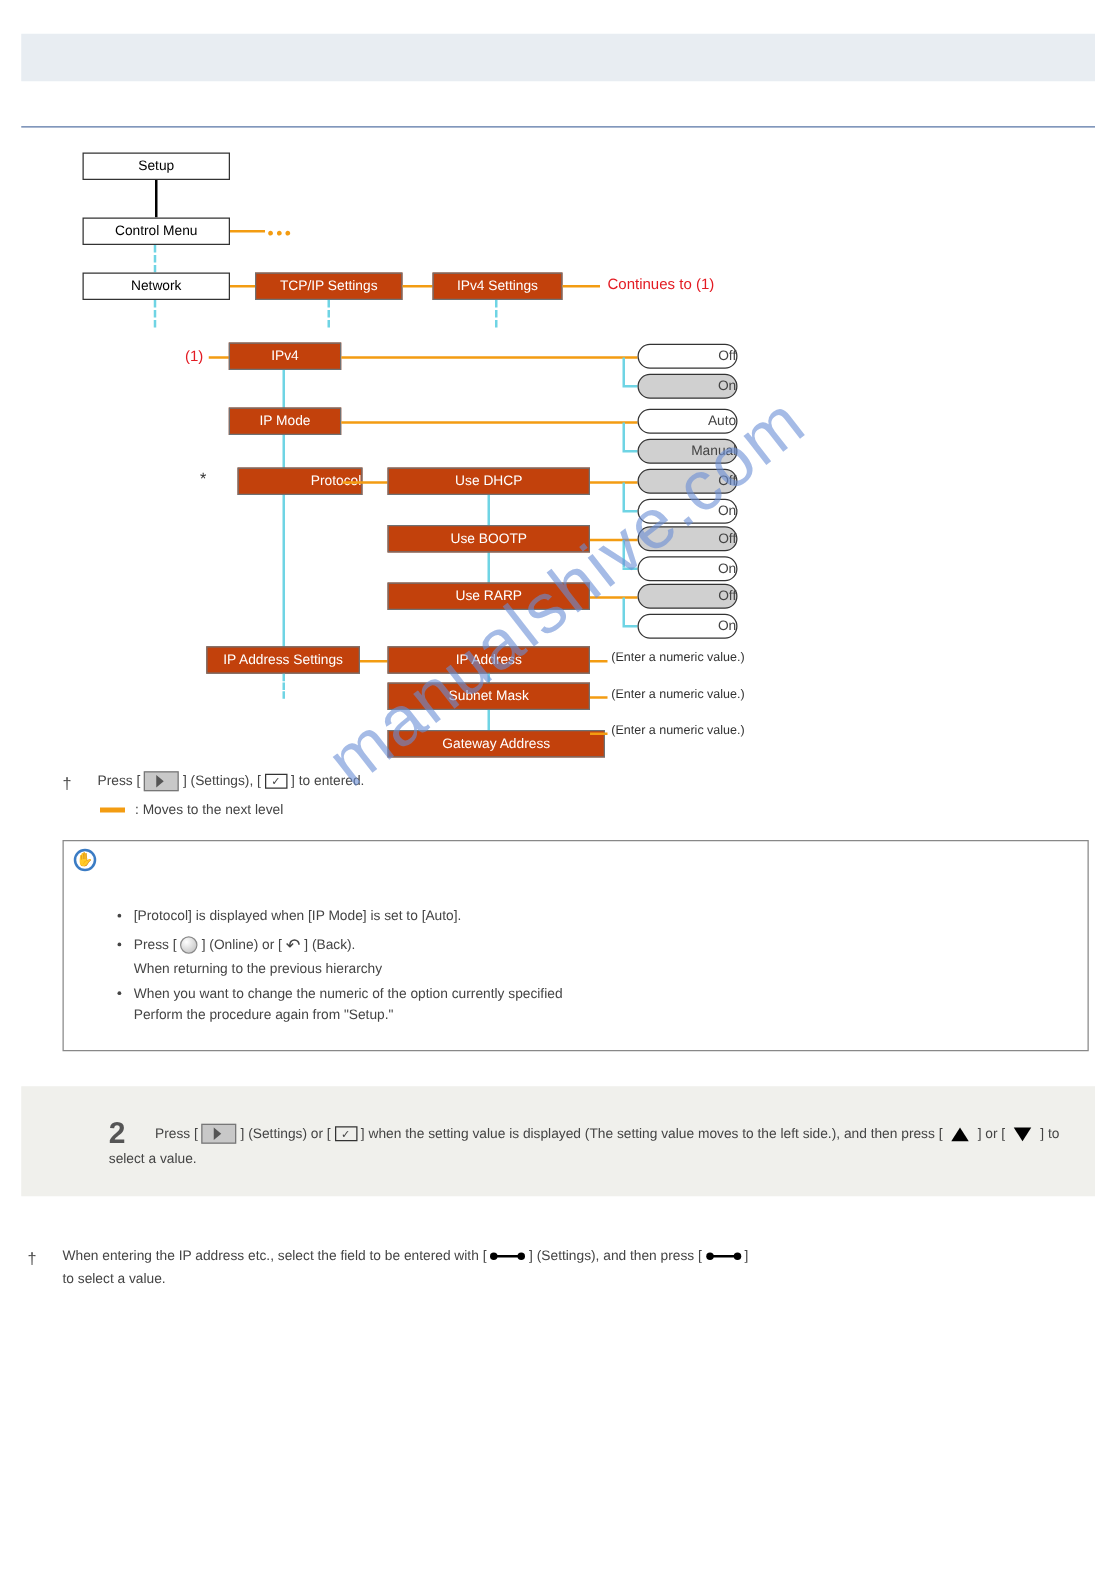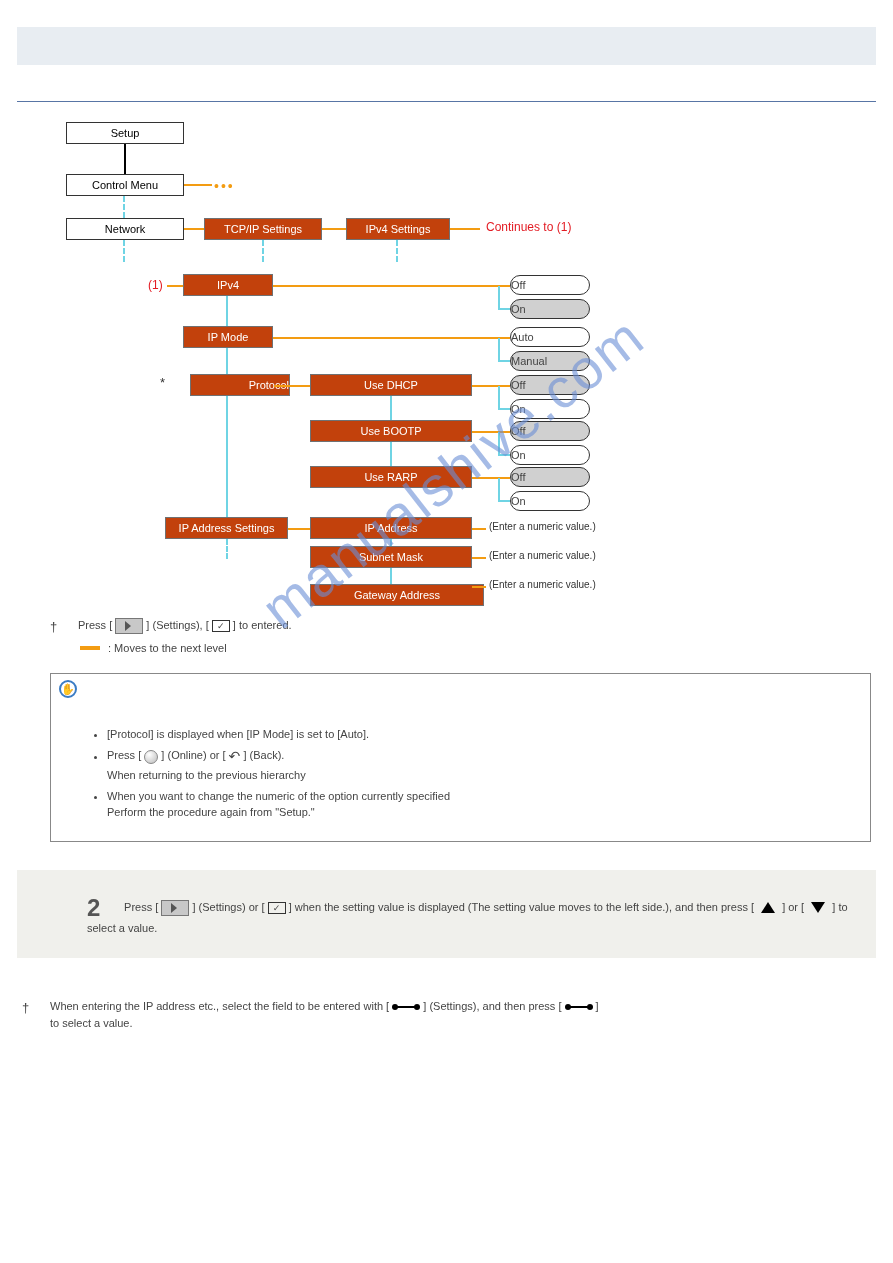--- a/index.html
+++ b/index.html
@@ -33,21 +33,21 @@
     text-align: center;
     font-size: 11px;
     line-height: 20px;
     height: 22px;
   }
   .node.white { background: #fff; color: #000; }
   .node.gray  { background: #c2410c; color: #fff; border-color: #6f7173; }
   .opt {
     position: absolute;
     border: 1px solid #333;
-    text-align: left;
+    text-align: right;
     font-size: 11px;
     line-height: 18px;
     height: 20px;
     width: 80px;
     border-radius: 10px;
     background: #fff;
   }
   .opt.sel { background: #d0d0d0; }
   .redtxt { position: absolute; color: #e31b23; font-size: 12px; }
   .annot  { position: absolute; color: #333; font-size: 10px; }

